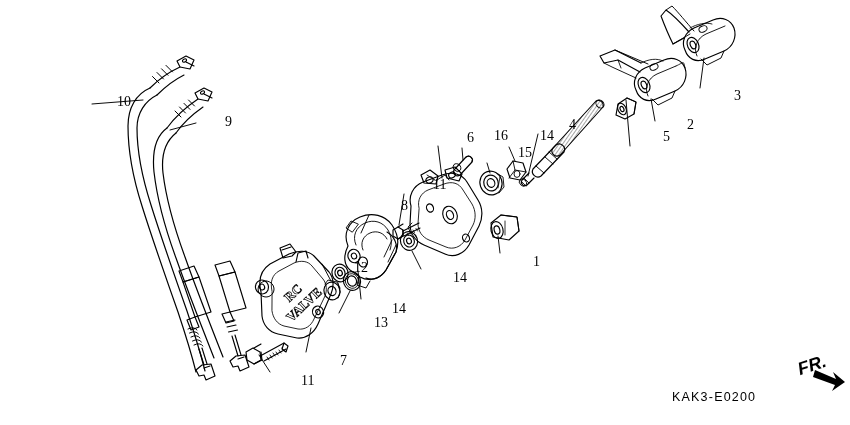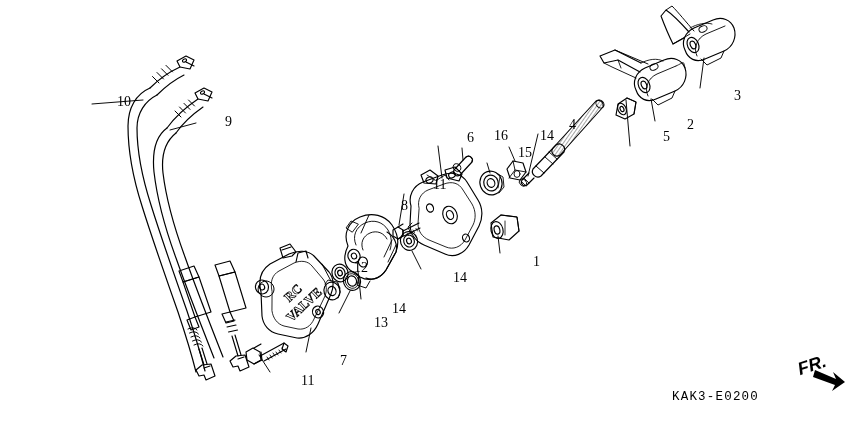--- a/index.html
+++ b/index.html
@@ -2,21 +2,21 @@
 <html><head>
 <meta charset="utf-8">
 <style>
   html,body{margin:0;padding:0;background:#fff;}
   body{width:850px;height:425px;overflow:hidden;
        font-family:"Liberation Sans",sans-serif;}
   #stage{position:relative;width:850px;height:425px;background:#ffffff;}
   #art{position:absolute;left:0;top:0;}
   .lbl{position:absolute;font-family:Liberation Serif, serif;font-size:14px;
        color:#000;line-height:1;white-space:nowrap;margin-left:39px;}
-  #partcode{position:absolute;left:672px;top:390px;font-family:Liberation Mono, monospace;
+  #partcode{position:absolute;left:672px;top:390px;font-family:Liberation Sans, sans-serif;
             font-size:12.5px;letter-spacing:1.2px;color:#000;white-space:nowrap;}
   #frlabel{position:absolute;left:795px;top:360px;font-family:"Liberation Sans",sans-serif;
            font-size:18px;font-weight:bold;font-style:italic;color:#000;
            transform:rotate(-18deg);transform-origin:left top;}
 </style>
 </head>
 <body>
 
 <div id="stage">
 

